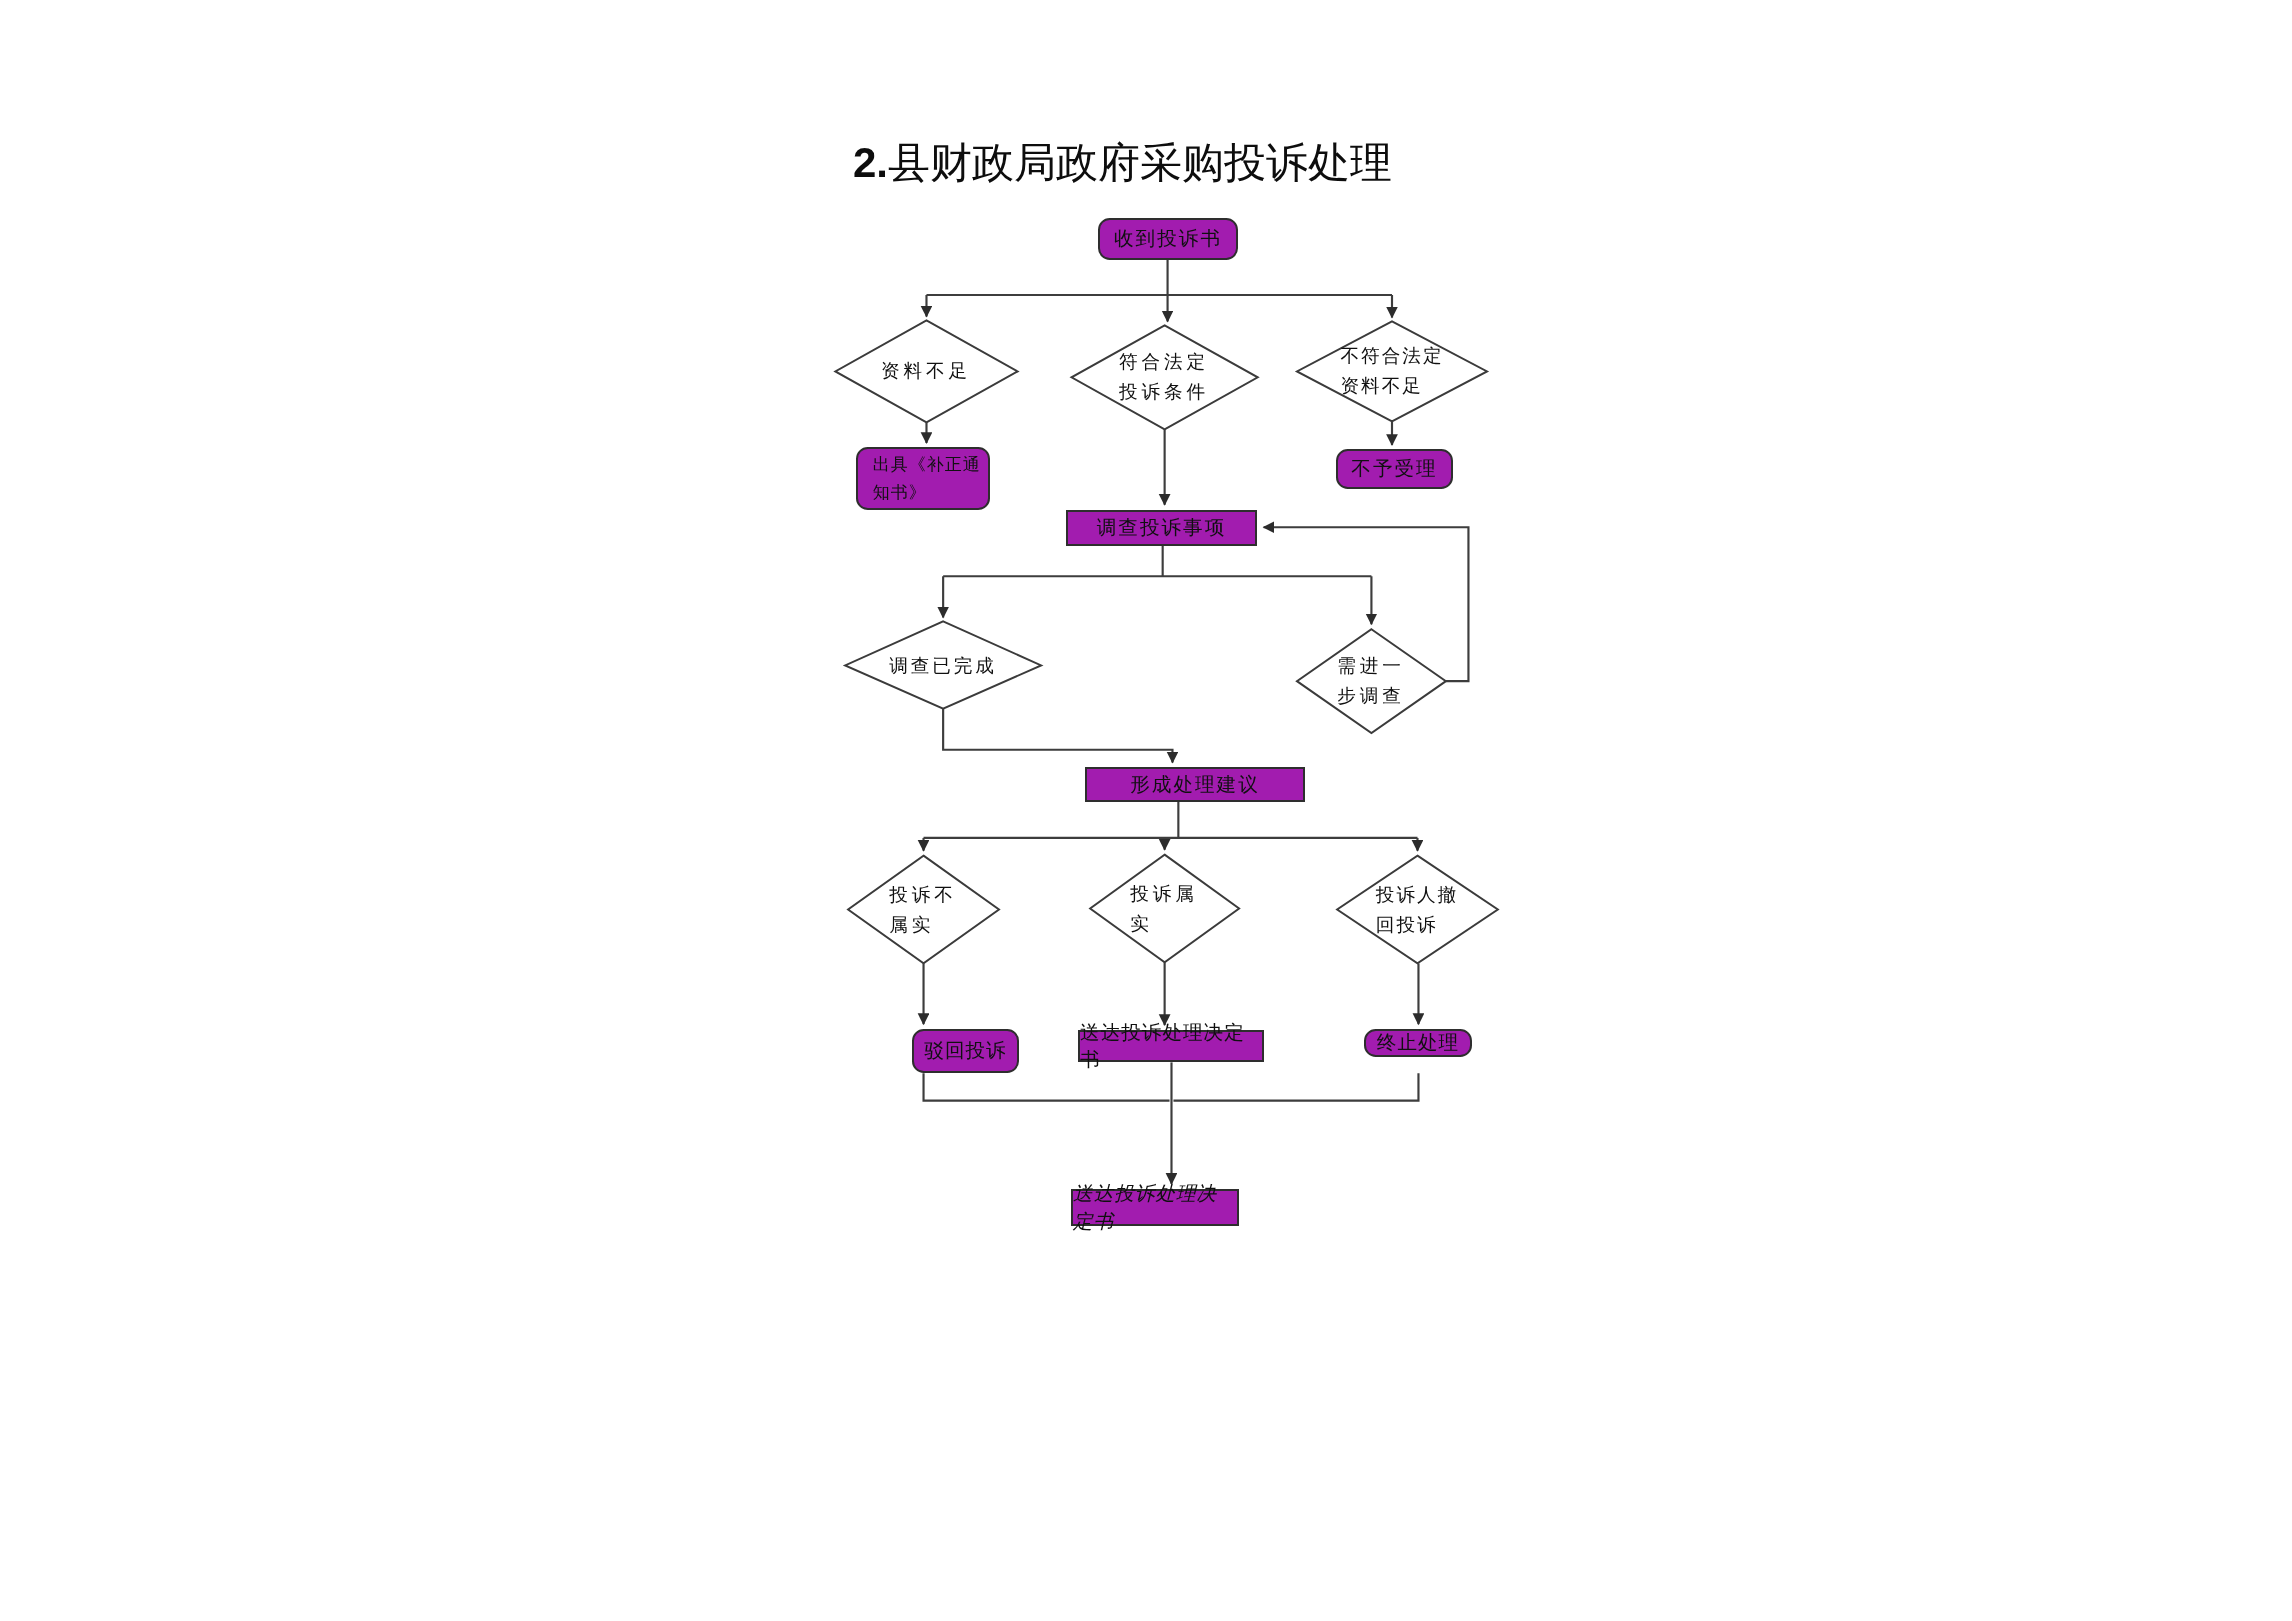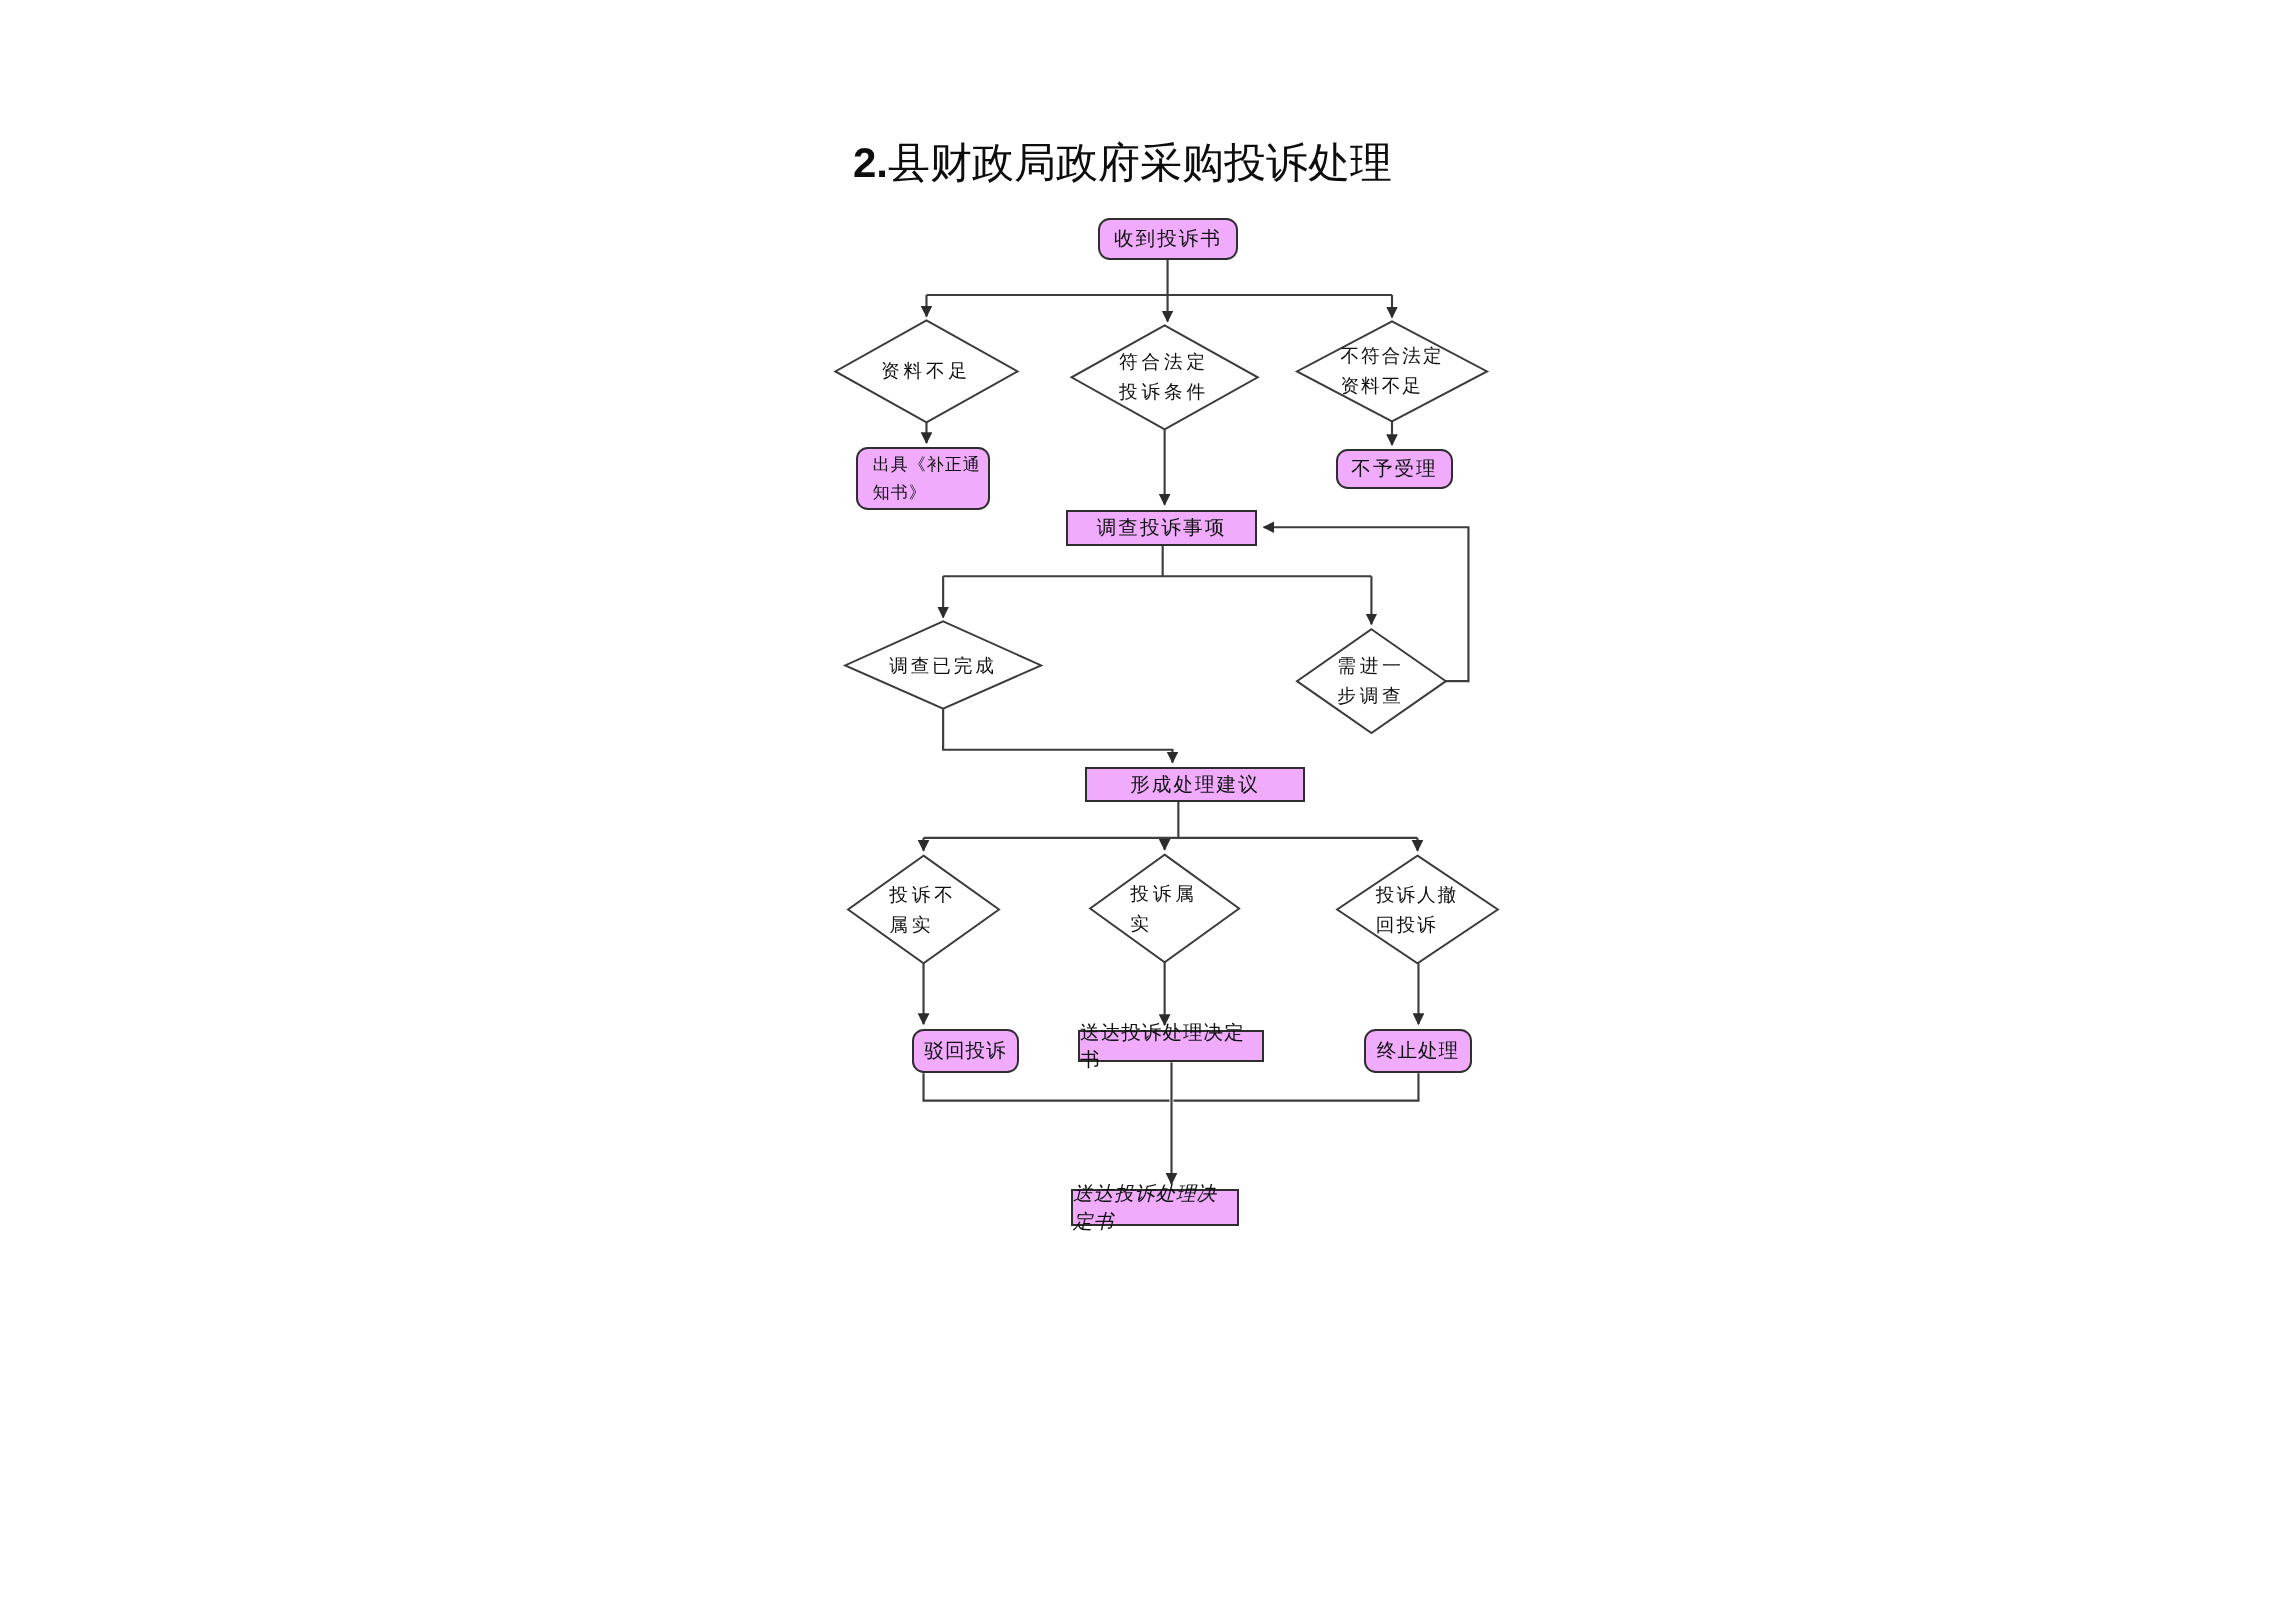--- a/index.html
+++ b/index.html
@@ -22,21 +22,21 @@
     white-space: nowrap;
   }
   .page-title .num { font-family: "Liberation Sans", sans-serif; font-weight: 600; }
   .page-title .txt { font-family: Liberation Mono, monospace; font-weight: 400; }
 
   .wires { position: absolute; left: 0; top: 0; }
 
   .node {
     position: absolute;
     box-sizing: border-box;
-    background: #f0abfc;
+    background: #a21caf;
     border: 2px solid #2e2e2e;
     display: flex;
     align-items: center;
     justify-content: center;
     font-size: 19.6px;
     letter-spacing: 2px;
     line-height: 27.4px;
     white-space: pre-line;
     color: #101010;
   }
@@ -118,21 +118,21 @@
   <div class="node rounded" style="left:1336px; top:449px; width:117px; height:40px;">不予受理</div>
 
   <div class="node" style="left:1066px; top:510px; width:191px; height:36px;">调查投诉事项</div>
 
   <div class="node" style="left:1085px; top:767px; width:220px; height:35px;">形成处理建议</div>
 
   <div class="node rounded" style="left:870px; top:1029px; width:107px; height:44px; letter-spacing:1px;margin-left:42px;">驳回投诉</div>
 
   <div class="node" style="left:1078px; top:1030px; width:186px; height:32px; letter-spacing:1px;">送达投诉处理决定书</div>
 
-  <div class="node rounded" style="left:1364px; top:1029px; width:108px; height:44px; letter-spacing:1px;">终止处理</div>
+  <div class="node rounded" style="left:1364px; top:1029px; width:108px; height:28px; letter-spacing:1px;">终止处理</div>
 
   <div class="node" style="left:1071px; top:1189px; width:168px; height:37px; letter-spacing:1px;font-style:italic;">送达投诉处理决定书</div>
 
   <div class="dlabel" style="left:926px; top:371px;">资料不足</div>
   <div class="dlabel" style="left:1164px; top:377px;">符合法定
 投诉条件</div>
   <div class="dlabel" style="left:1392px; top:371px; letter-spacing:2px;">不符合法定
 资料不足</div>
   <div class="dlabel" style="left:943px; top:666px; letter-spacing:2.9px;">调查已完成</div>
   <div class="dlabel" style="left:1371px; top:681px;">需进一

